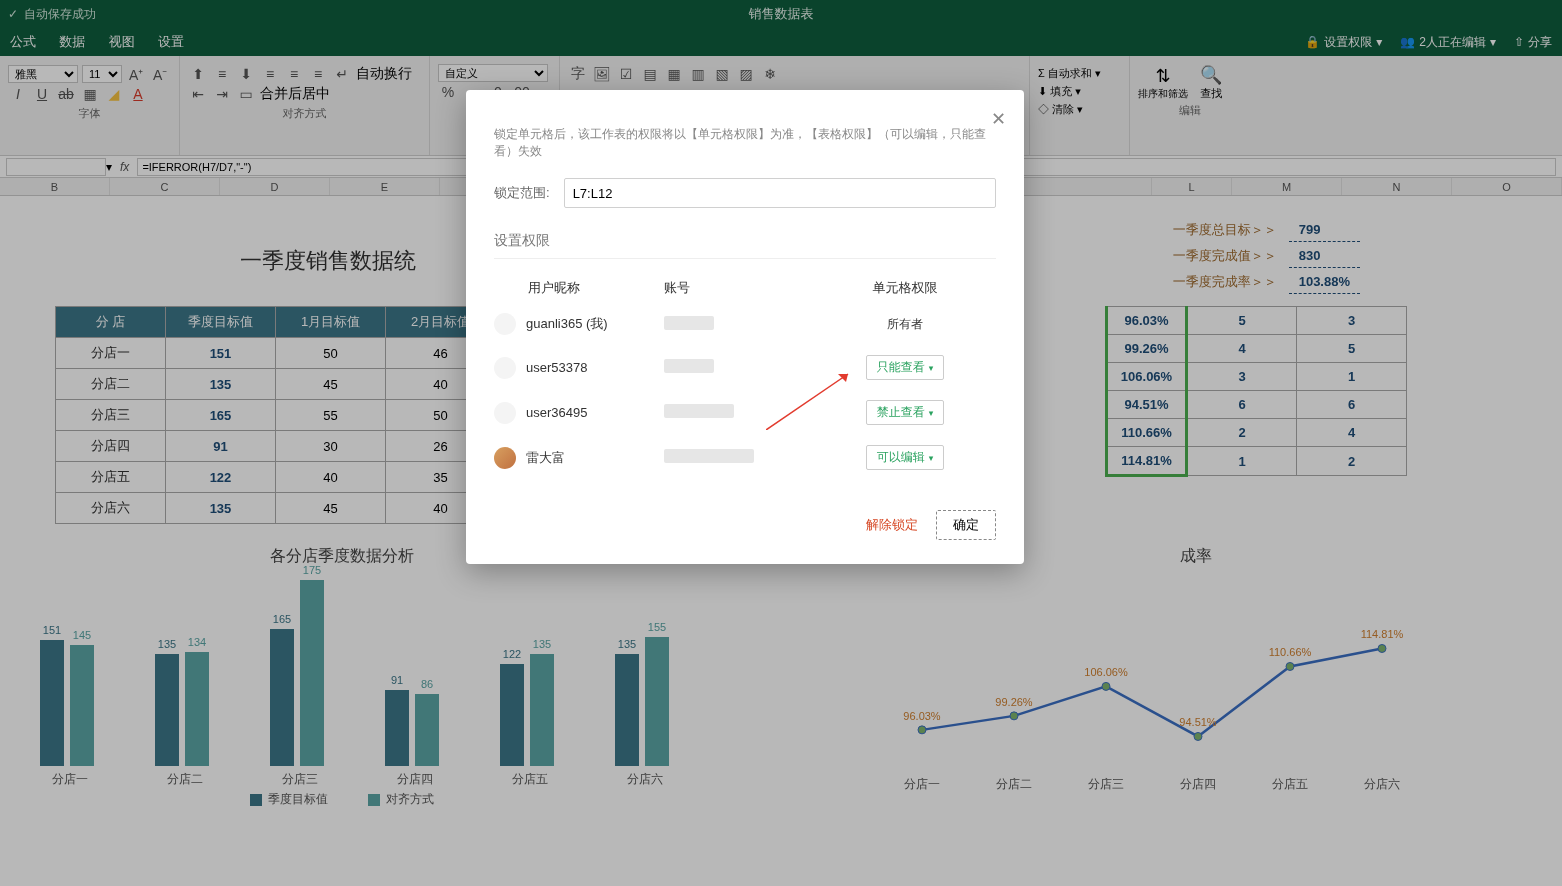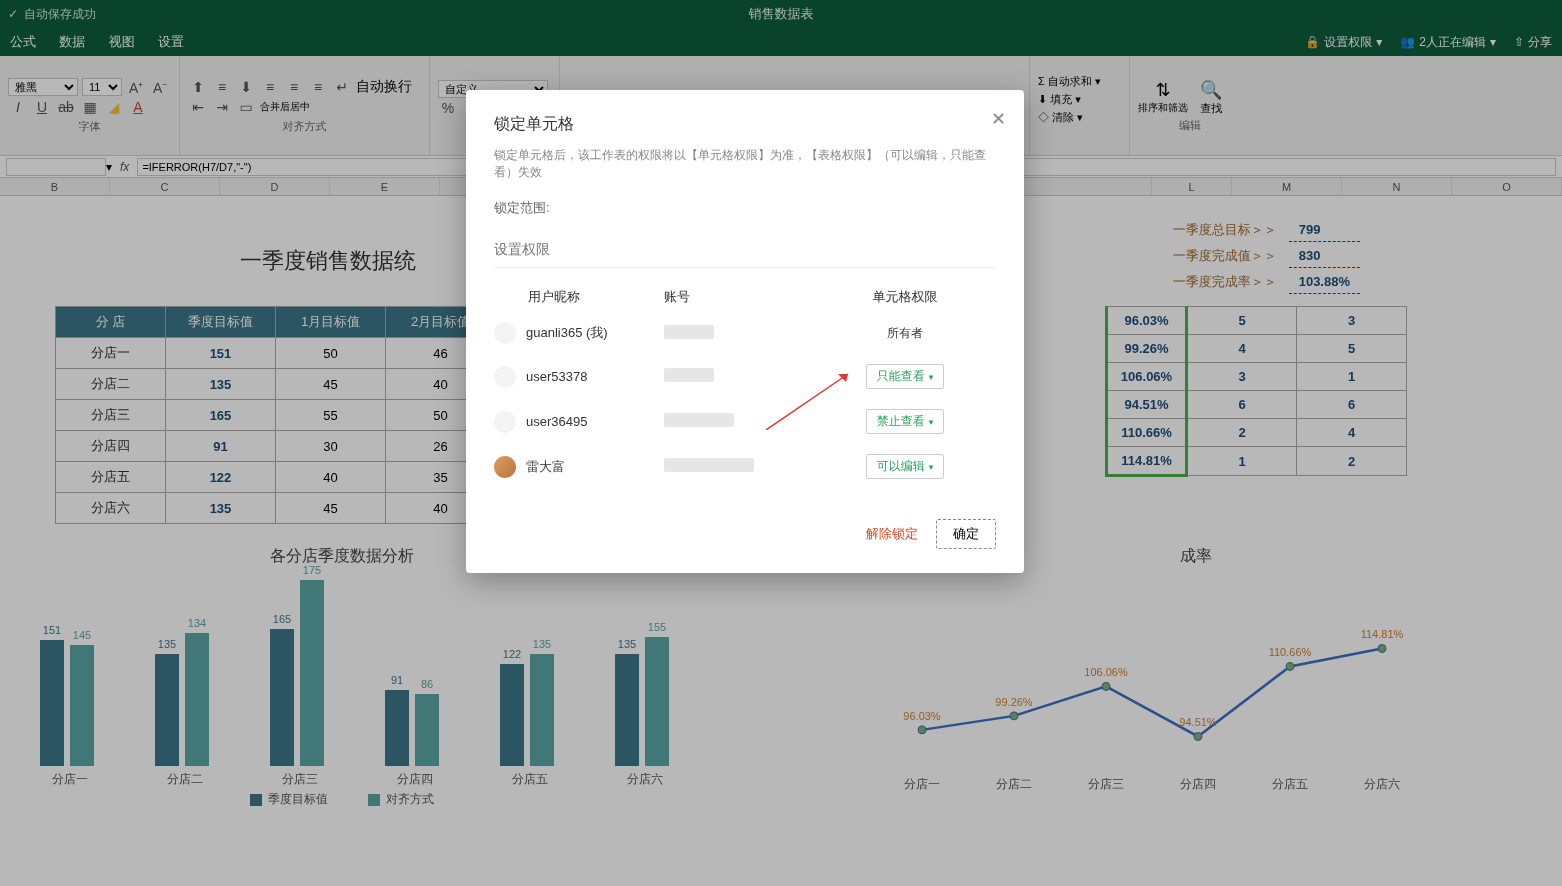--- a/index.html
+++ b/index.html
@@ -5,21 +5,21 @@
   * { box-sizing: border-box; margin: 0; padding: 0; }
   body { font-family: "Microsoft YaHei", "PingFang SC", sans-serif; font-size: 12px; background: #fff; overflow: hidden; width: 1562px; height: 886px; position: relative; }
   .titlebar { background: #0e5d3d; height: 28px; display: flex; align-items: center; color: #fff; padding: 0 8px; }
   .titlebar .save { display: flex; align-items: center; gap: 6px; font-size: 12px; color: #d0e6db; }
   .titlebar .doctitle { position: absolute; left: 50%; transform: translateX(-50%); font-size: 13px; color: #e8f3ee; }
   .menubar { background: #0e5d3d; height: 28px; display: flex; justify-content: space-between; align-items: center; padding: 0 10px; color: #fff; }
   .menubar .left span { margin-right: 20px; font-size: 13px; cursor: pointer; }
   .menubar .right { display: flex; gap: 18px; align-items: center; font-size: 12px; }
   .menubar .right span { display: flex; align-items: center; gap: 4px; cursor: pointer; }
   .ribbon { background: #f3f3f3; height: 100px; border-bottom: 1px solid #d0d0d0; display: flex; }
-  .ribbon-group { border-right: 1px solid #d8d8d8; padding: 8px 8px; display: flex; flex-direction: column; justify-content: center; }
+  .ribbon-group { border-right: 1px solid #d8d8d8; padding: 8px 8px; display: flex; flex-direction: column; justify-content: flex-start; }
   .ribbon-label { font-size: 11px; color: #666; text-align: center; margin-top: 2px; }
   .ribbon-icons { display: flex; gap: 4px; flex-wrap: wrap; align-items: center; }
   .ribbon-icons .ic { width: 20px; height: 20px; display: inline-flex; align-items: center; justify-content: center; color: #555; font-size: 14px; }
   .ribbon select { font-size: 11px; border: 1px solid #c8c8c8; background: #fff; padding: 1px 2px; }
   .formula-bar { height: 22px; border-bottom: 1px solid #d0d0d0; display: flex; align-items: center; padding: 0 6px; background: #fff; }
   .formula-bar .namebox { width: 100px; border: 1px solid #ccc; height: 18px; padding: 0 4px; font-size: 11px; }
   .formula-bar .fx { margin: 0 8px; font-style: italic; color: #555; }
   .formula-bar .formula { flex: 1; border: 1px solid #ccc; height: 18px; padding: 0 4px; font-size: 11px; }
   .col-headers { height: 18px; display: flex; background: #f3f3f3; border-bottom: 1px solid #ccc; }
   .col-headers .ch { flex: 0 0 110px; text-align: center; color: #555; font-size: 11px; border-right: 1px solid #e0e0e0; line-height: 18px; }
@@ -148,21 +148,21 @@
       <span class="ic">≡</span>
       <span class="ic">≡</span>
       <span class="ic">≡</span>
       <span class="ic">↵</span>
       <span style="font-size:14px">自动换行</span>
     </div>
     <div class="ribbon-icons">
       <span class="ic">⇤</span>
       <span class="ic">⇥</span>
       <span class="ic">▭</span>
-      <span style="font-size:10px">合并后居中</span>
+      <span style="font-size:14px">合并后居中</span>
     </div>
     <div class="ribbon-label">对齐方式</div>
   </div>
   <div class="ribbon-group" style="width:130px">
     <div class="ribbon-icons">
       <select style="width:110px"><option>自定义</option></select>
     </div>
     <div class="ribbon-icons">
       <span class="ic">%</span>
       <span class="ic">,</span>
@@ -340,21 +340,21 @@
         </div>
         <div class="bar2" style="height:120.83333333333334px;position:relative">
           <span class="bar-lbl" style="color:#5aa5a5">145</span>
         </div>
       </div>
       <div class="axis-lbl" style="left: 20px;">分店一</div>
       <div class="bar-group" style="left: 135px;">
         <div class="bar1" style="height:112.5px;position:relative">
           <span class="bar-lbl" style="color:#3c7688">135</span>
         </div>
-        <div class="bar2" style="height:133px;position:relative">
+        <div class="bar2" style="height:114px;position:relative">
           <span class="bar-lbl" style="color:#5aa5a5">134</span>
         </div>
       </div>
       <div class="axis-lbl" style="left: 135px;">分店二</div>
       <div class="bar-group" style="left: 250px;">
         <div class="bar1" style="height:137.5px;position:relative">
           <span class="bar-lbl" style="color:#3c7688">165</span>
         </div>
         <div class="bar2" style="height:186px;position:relative">
           <span class="bar-lbl" style="color:#5aa5a5">175</span>
@@ -419,25 +419,25 @@
         <text x="490" y="62.489999999999995" class="dl">114.81%</text>
         <text x="490" y="212" class="ll">分店六</text>
       </svg>
   </div>
 
 </div>
 
 <div class="overlay"></div>
 
 <div class="modal">
-  <h2>锁定单元格</h2>
   <span class="close">✕</span>
   <div class="desc">锁定单元格后，该工作表的权限将以【单元格权限】为准，【表格权限】（可以编辑，只能查看）失效</div>
   <div class="rangerow">
     <label>锁定范围:</label>
+    <input value="L7:L12" style="">
   </div>
   <div class="sec-title">设置权限</div>
 
   <div class="perm-head">
     <div class="c1">用户昵称</div>
     <div class="c2">账号</div>
     <div class="c3">单元格权限</div>
   </div>
 
   <div id="perm-rows">

